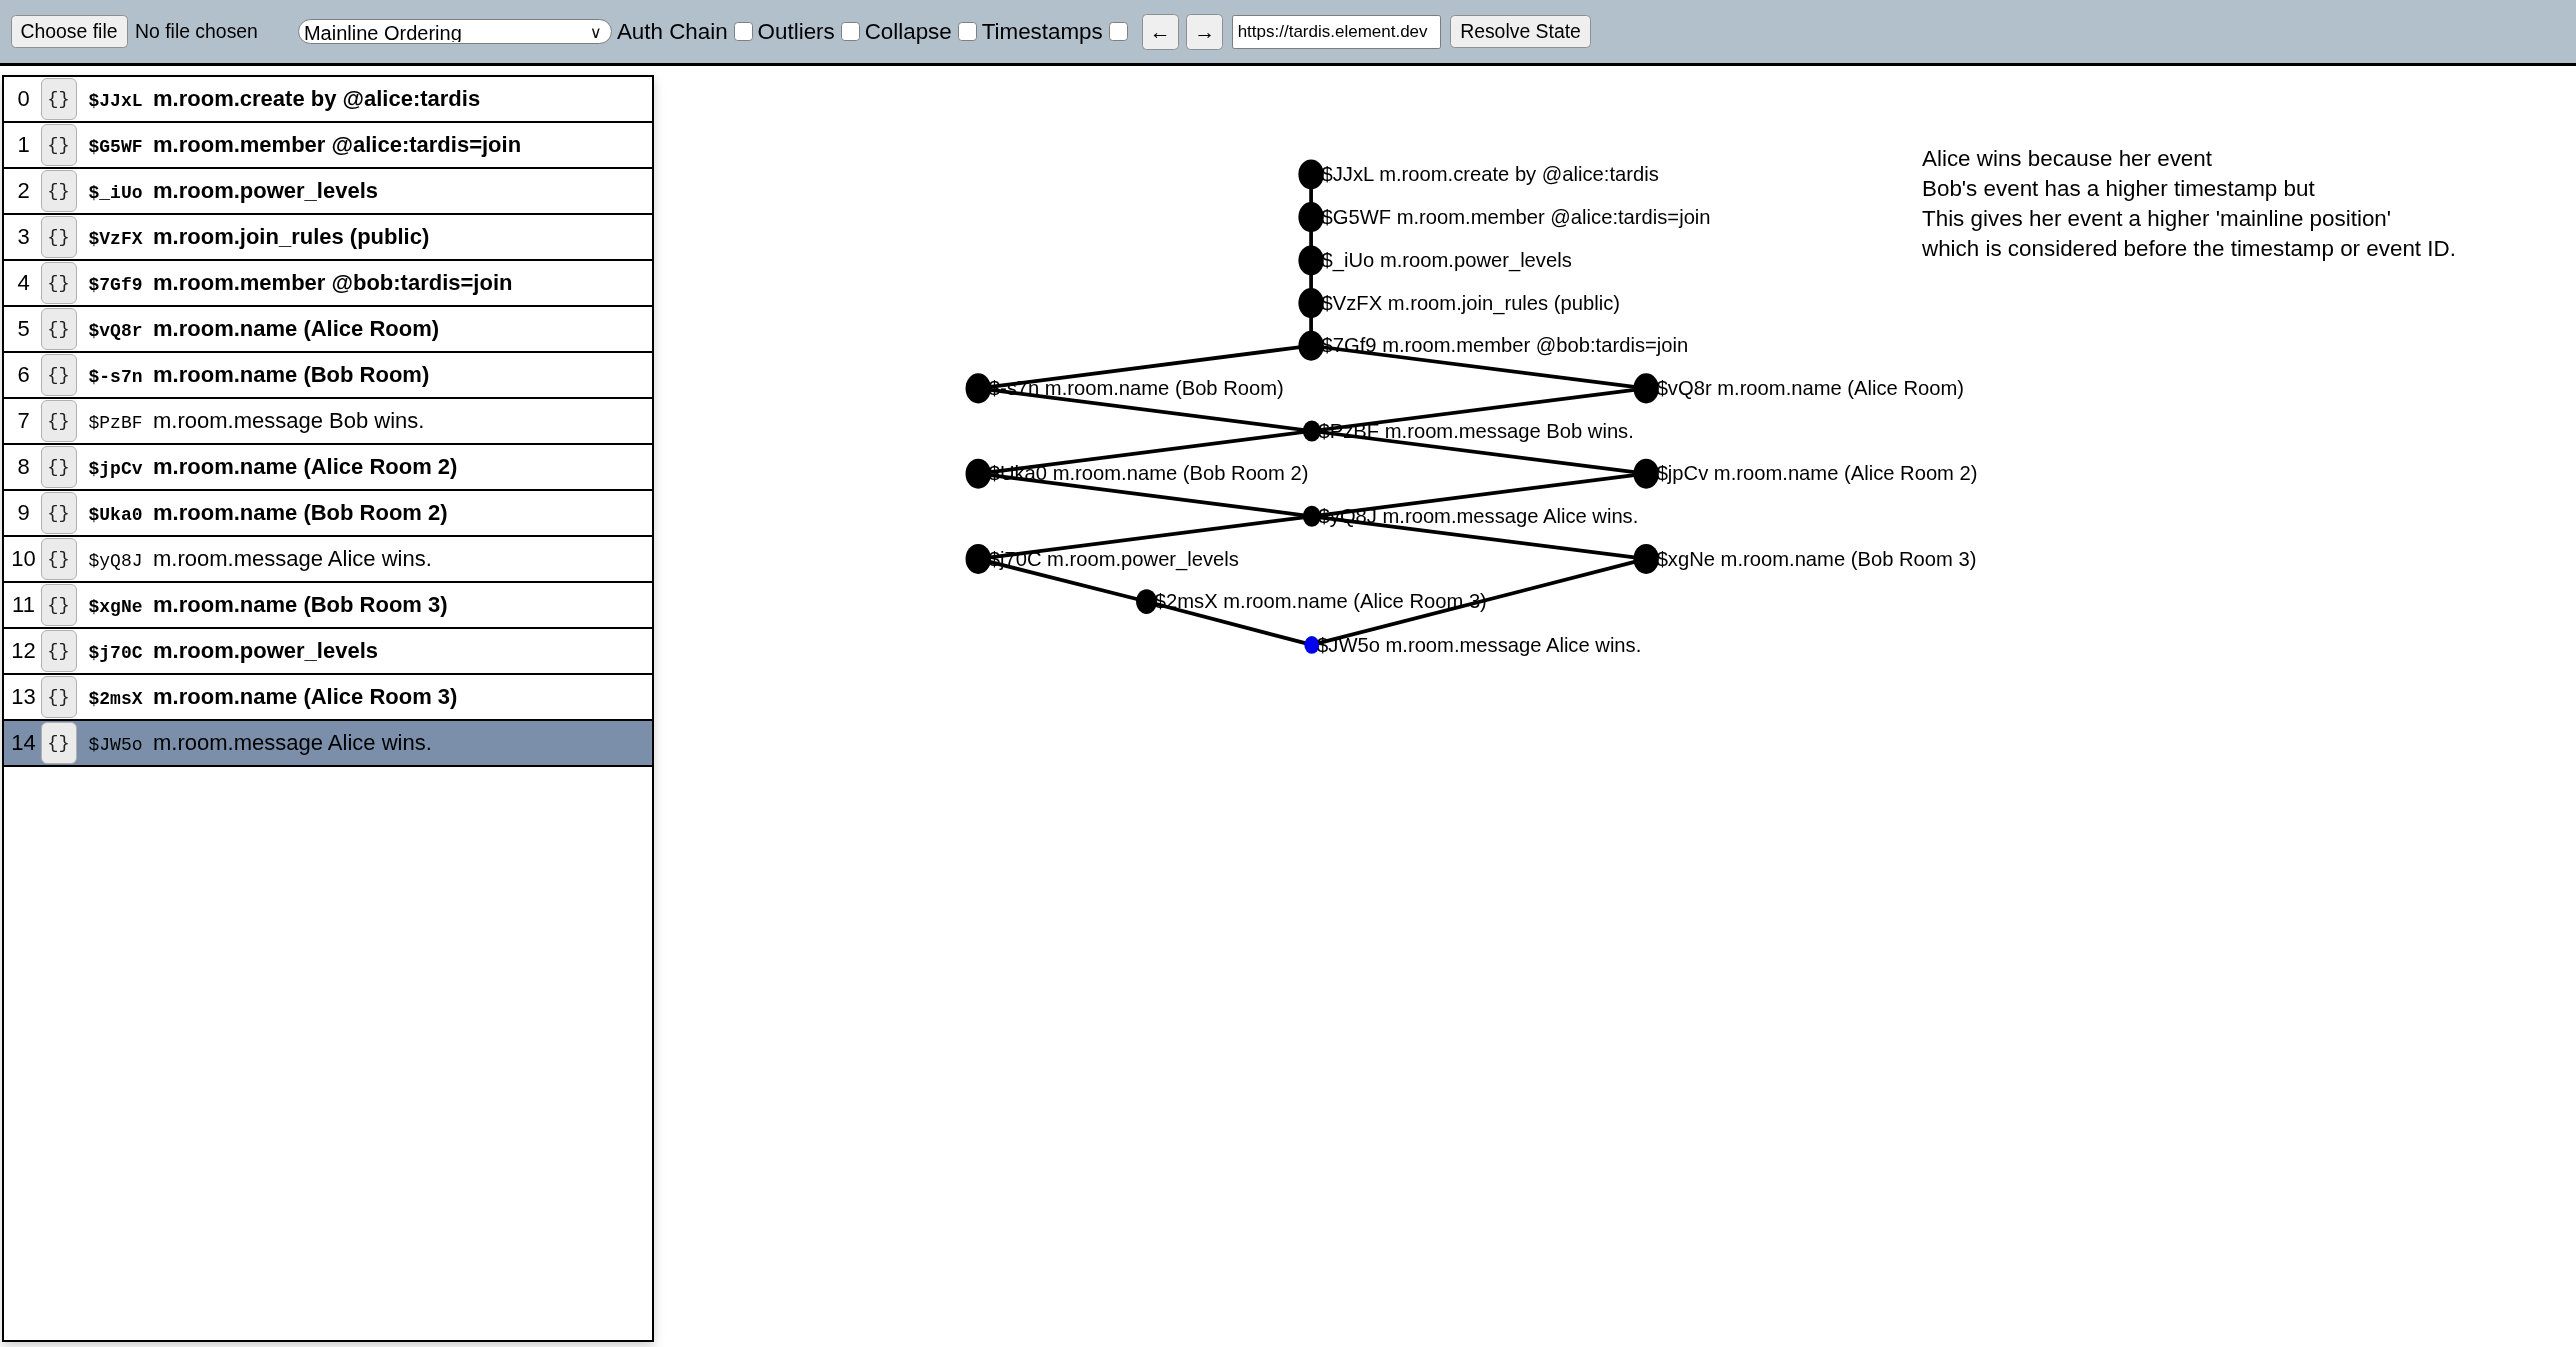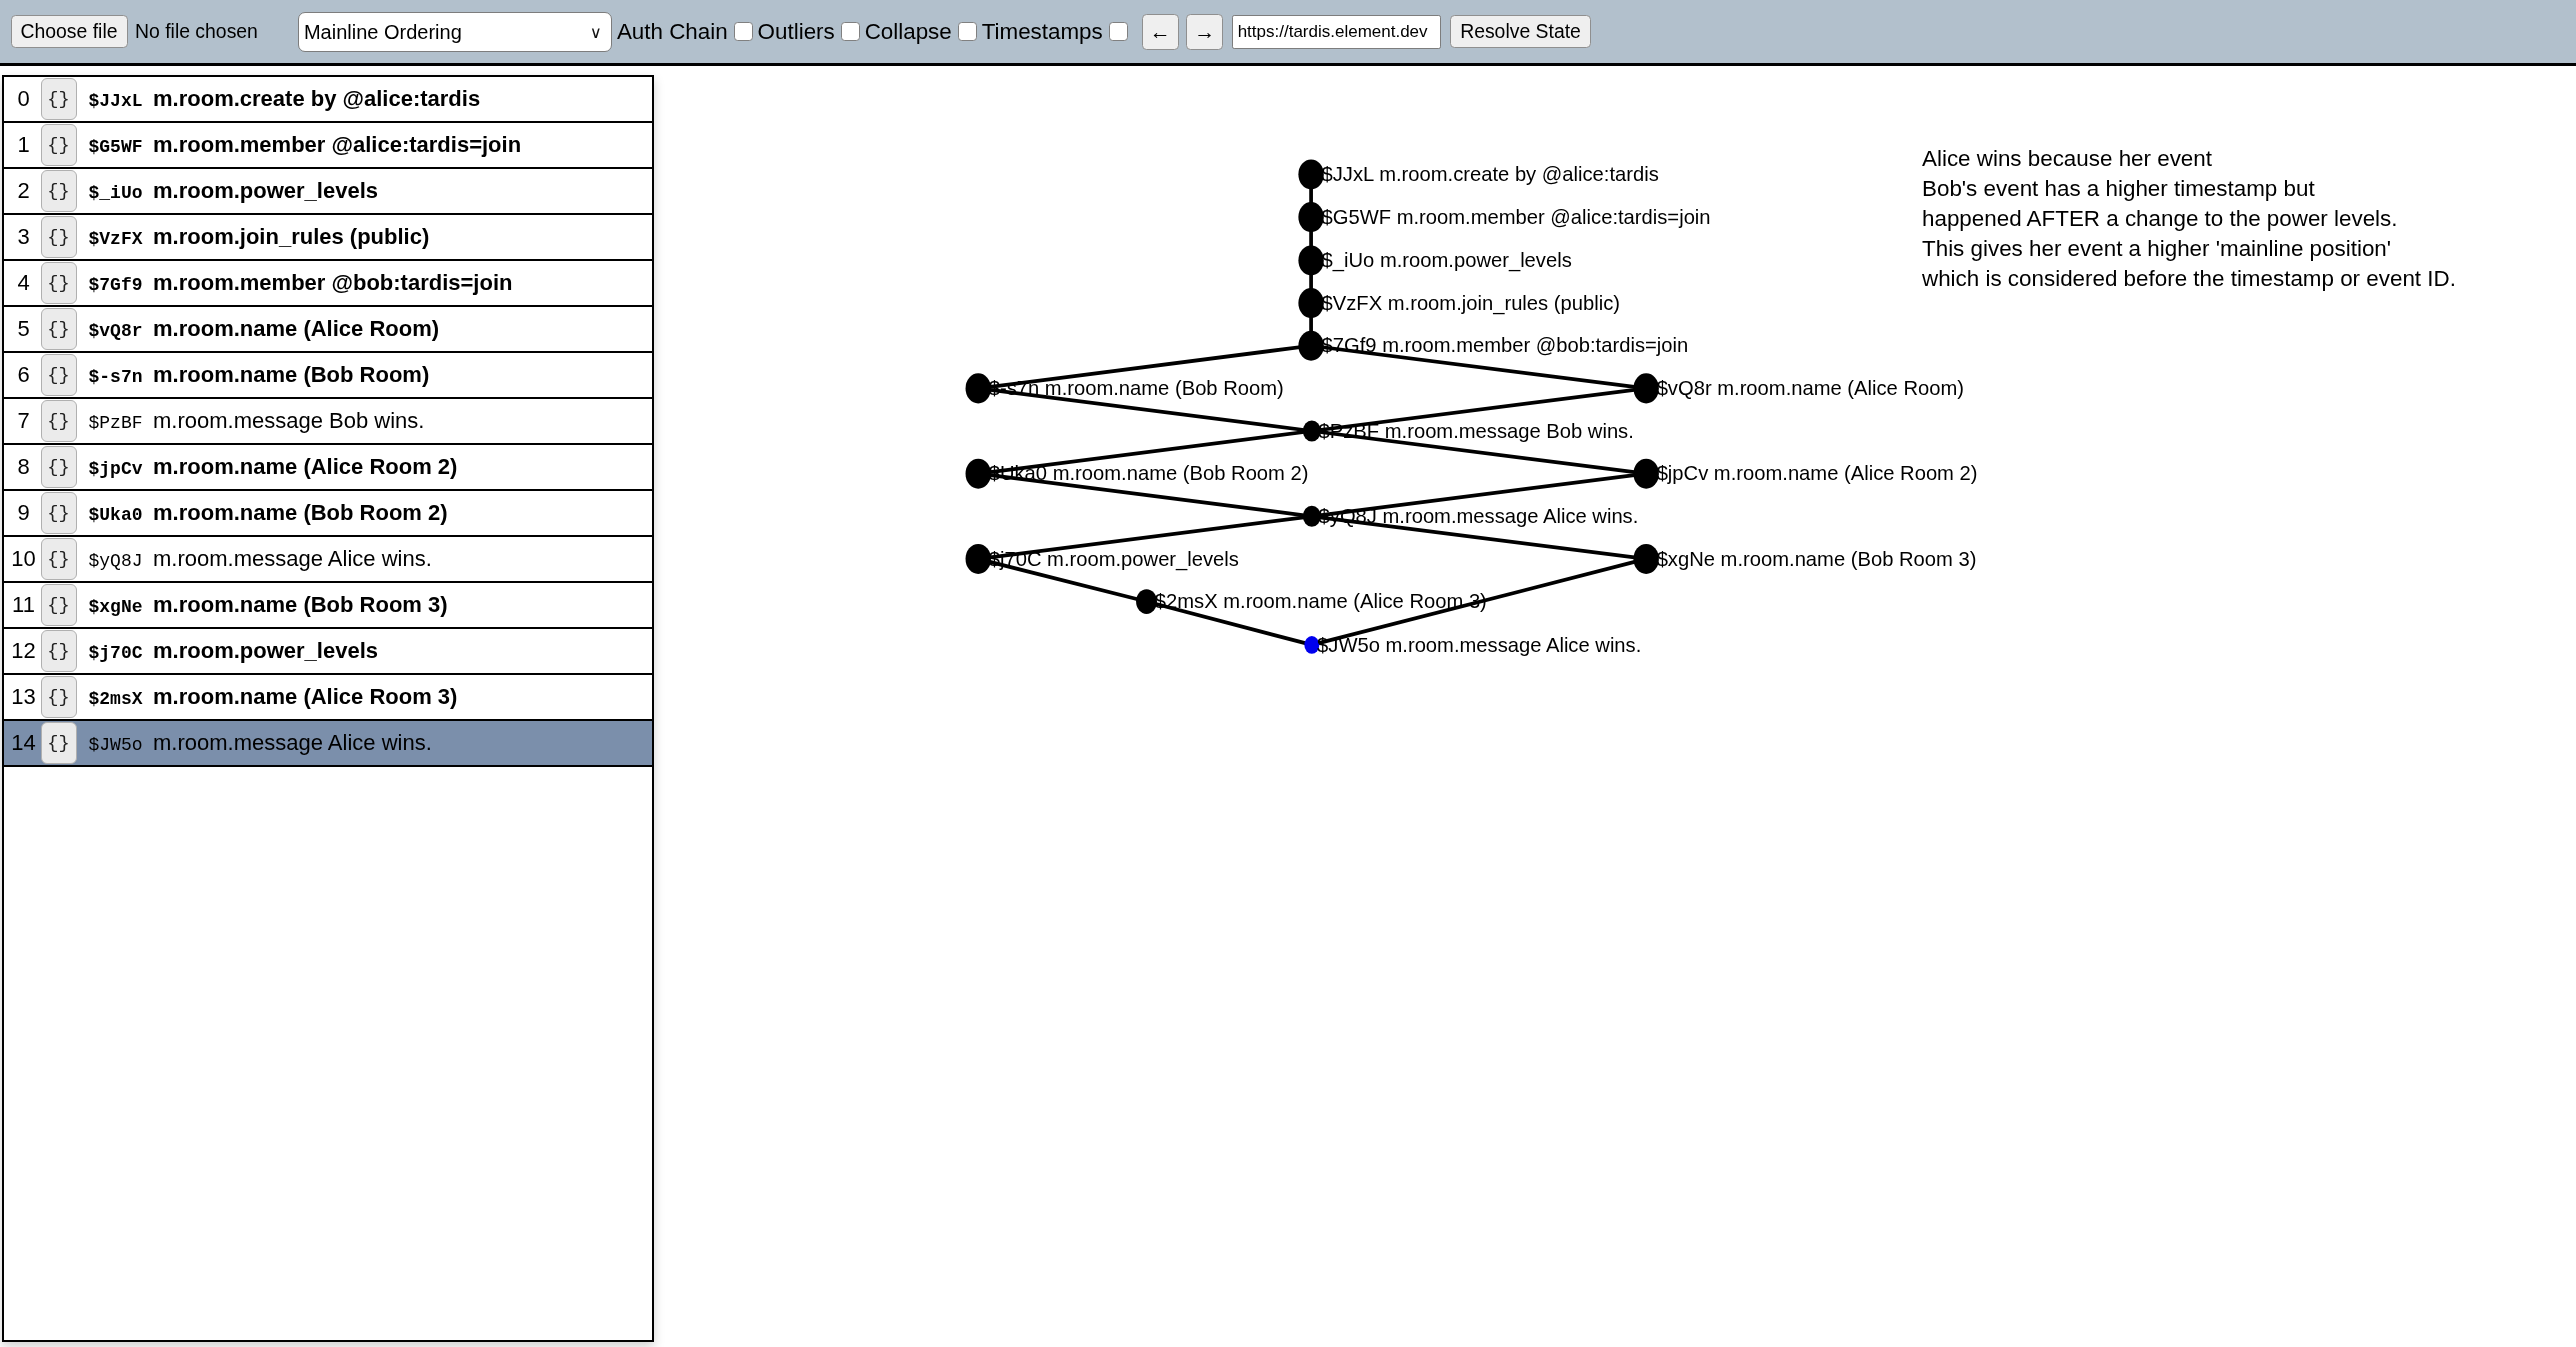--- a/index.html
+++ b/index.html
@@ -37,25 +37,25 @@
     text-align:center;
   }
   .plain-text{
     font-size:19.4px;color:#000;white-space:nowrap;
     padding-left:7.5px;
   }
   select.sel{
     font-family:"Liberation Sans",sans-serif;
     font-size:20px;
     width:314px;
-    height:40px;
+    height:25px;
     padding:1.5px 4.5px;
     background:#ffffff;
     border:1.5px solid #7d7d7d;
-    border-radius:7px;
+    border-radius:14px;
     color:#000;
     -webkit-appearance:none;appearance:none;
     background-image:none;
   }
   .sel-wrap{position:relative;display:inline-block;}
   .sel-caret{
     position:absolute;right:10.5px;top:50%;transform:translateY(-50%);
     font-size:16.5px;color:#111;pointer-events:none;line-height:1;
   }
   .cb-label{
@@ -344,17 +344,16 @@
         <text class="nlabel" x="664" y="721">$2msX m.room.name (Alice Room 3)</text>
         <ellipse cx="874" cy="770" rx="10" ry="11.799999999999999" fill="#0000ee"></ellipse>
         <text class="nlabel" x="881" y="779">$JW5o m.room.message Alice wins.</text>
       </g>
     </svg>
   </div>
 
 <div class="note">
     <div>Alice wins because her event</div>
     <div>Bob's event has a higher timestamp but</div>
-    <div>happened AFTER a change to the power levels.</div>
     <div>This gives her event a higher 'mainline position'</div>
     <div>which is considered before the timestamp or event ID.</div>
   </div>
 
 
 </body></html>

